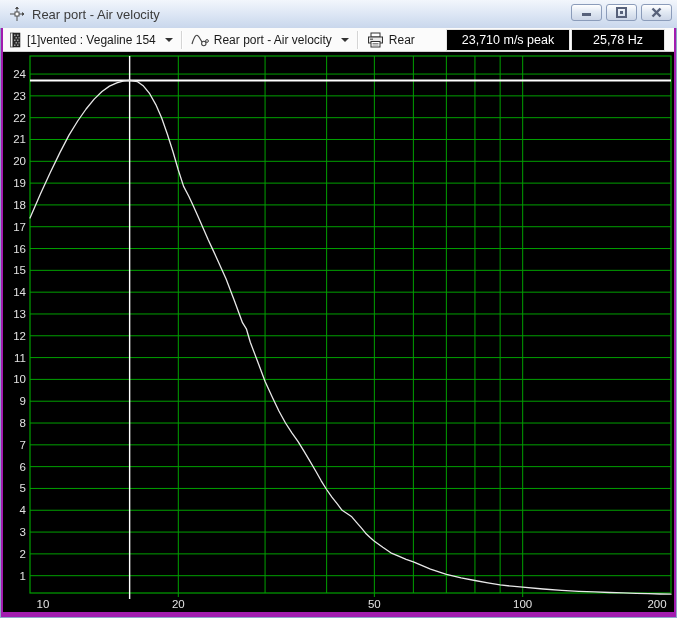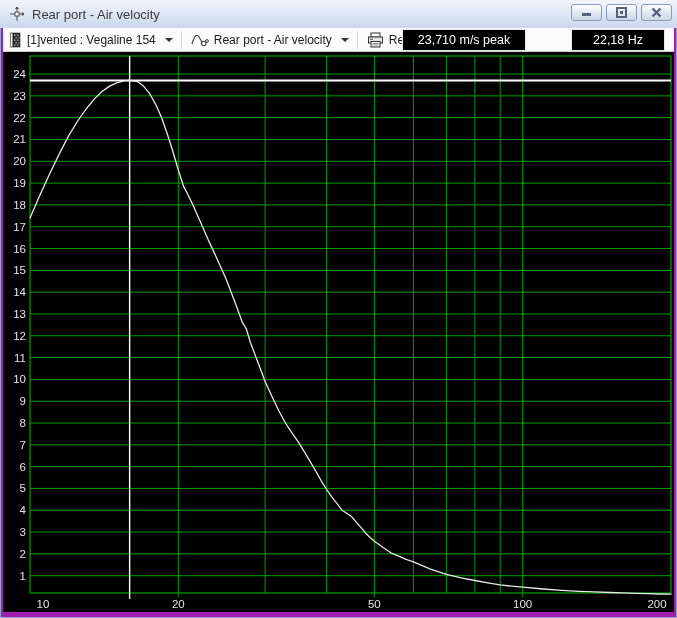--- a/index.html
+++ b/index.html
@@ -38,21 +38,20 @@
     font-size:12px;color:#1a1a1a;font-family:"Liberation Sans",sans-serif;white-space:nowrap;
   }
   .tb-label{margin-left:5px;}
   .arrow-down{width:0;height:0;border-left:4px solid transparent;border-right:4px solid transparent;border-top:4px solid #333;margin-left:9px;}
   .tb-sep{width:1px;height:18px;background:#d5d5d5;border-right:1px solid #ffffff;margin:0 3px;}
   .readouts{position:absolute;right:10px;top:2px;display:flex;gap:3px;}
   .readout{
     background:#000;color:#fff;font-size:12.5px;height:20px;
     display:flex;align-items:center;justify-content:center;
     box-shadow:0 0 0 1px #e6e6e6;
-    margin-left:44px;
   }
   .readout.peak{width:122px;}
   .readout.freq{width:92px;}
   
   .chart-panel{position:absolute;left:3px;top:52px;width:671px;height:560px;background:#000;}
   svg.overlay{position:absolute;left:0;top:0;pointer-events:none;}
 </style>
 </head>
 <body>
 
@@ -132,21 +131,21 @@
         <rect x="1.5" y="5" width="14" height="6" fill="#e8e8e8" stroke="#333"></rect>
         <rect x="3" y="6.5" width="3" height="1.5" fill="#777"></rect>
         <rect x="4" y="9.5" width="9" height="5.5" fill="#fff" stroke="#333"></rect>
         <line x1="5.5" y1="11.5" x2="11.5" y2="11.5" stroke="#888"></line>
         <line x1="5.5" y1="13" x2="11.5" y2="13" stroke="#888"></line>
       </svg>
       <span class="tb-label">Rear</span>
     </button>
     <div class="readouts">
       <div class="readout peak">23,710 m/s peak</div>
-      <div class="readout freq">22,18 Hz</div>
+      <div class="readout freq">25,78 Hz</div>
     </div>
   </div>
 
   <div class="chart-panel"></div>
   <svg class="overlay" id="chart-svg" width="677" height="618">
       <line x1="30" x2="671" y1="575.69" y2="575.69" stroke="#00a000" stroke-width="1"></line>
       <line x1="30" x2="671" y1="553.88" y2="553.88" stroke="#00a000" stroke-width="1"></line>
       <line x1="30" x2="671" y1="532.07" y2="532.07" stroke="#00a000" stroke-width="1"></line>
       <line x1="30" x2="671" y1="510.26" y2="510.26" stroke="#00a000" stroke-width="1"></line>
       <line x1="30" x2="671" y1="488.45" y2="488.45" stroke="#00a000" stroke-width="1"></line>

